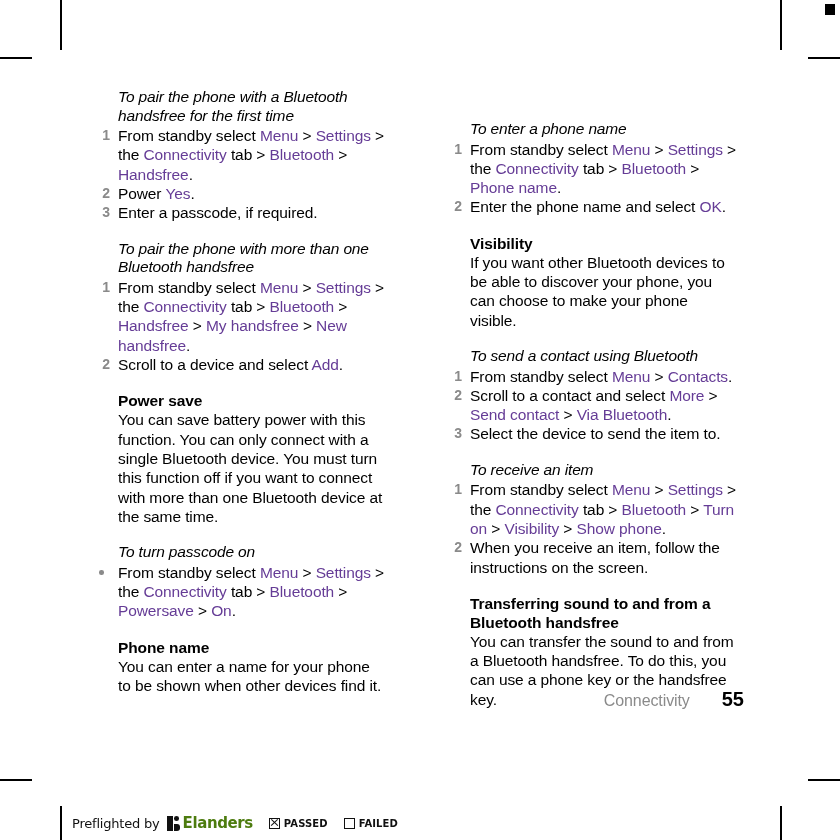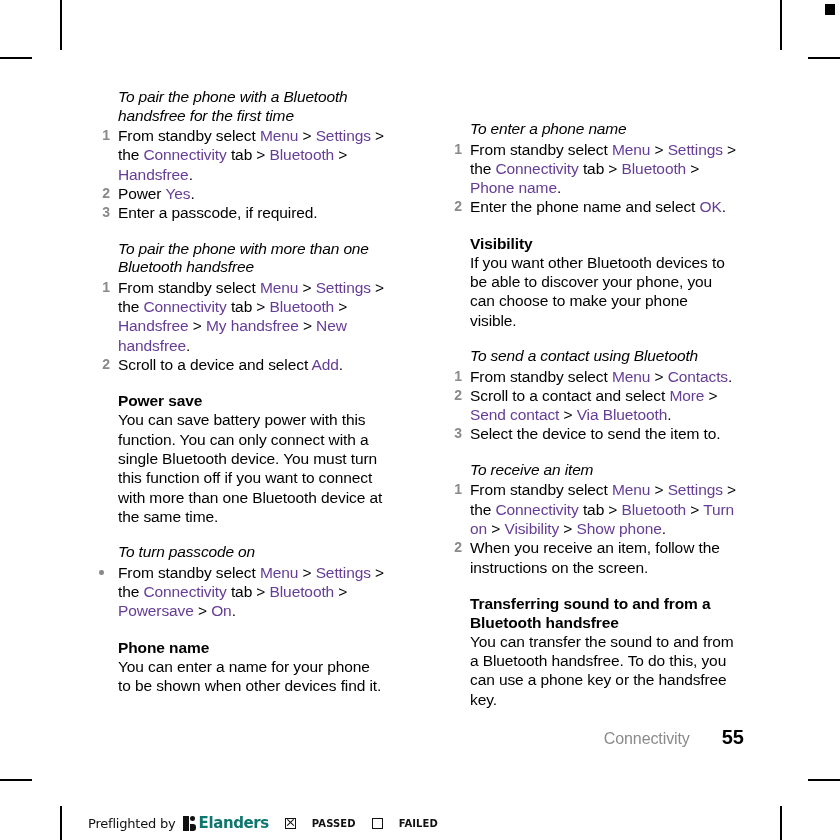--- a/index.html
+++ b/index.html
@@ -105,21 +105,21 @@
     border-radius: 50%;
     background: #8a8a8a;
   }
   .ui { color: #653c96; }
   .gap-md { height: 17px; }
 
   
   .folio {
     position: absolute;
     left: 96px;
-    top: 726px;
+    top: 688px;
     width: 648px;
     text-align: right;
     font-size: 16px;
   }
   .folio-chapter {
     color: #8a8a8a;
     margin-right: 32px;
     letter-spacing: -0.1px;
   }
   .folio-page {
@@ -130,44 +130,44 @@
 
   
   .preflight {
     position: absolute;
     left: 62px;
     top: 806px;
     height: 34px;
     display: flex;
     align-items: center;
     gap: 7px;
-    padding-left: 26px;
+    padding-left: 10px;
   }
   .pf-text {
     font-family: "DejaVu Sans", sans-serif;
     font-size: 13px;
     color: #111;
     letter-spacing: -0.2px;
   }
   .pf-logo-wrap { display: flex; align-items: center; gap: 3px; }
   .pf-mark { position: relative; width: 13px; height: 15px; }
   .pf-mark i {
     position: absolute; background: #111; display: block;
   }
   .pf-mark i.b1 { left: 0;   top: 0;   width: 6px;  height: 15px; }
   .pf-mark i.b2 { left: 7.5px; top: 0.5px; width: 5px; height: 4.5px; border-radius: 50%; }
   .pf-mark i.b3 { left: 7.5px; top: 8px;  width: 5.5px; height: 7px; border-radius: 0 3px 3px 0; }
   .pf-brand {
     font-family: "DejaVu Sans", sans-serif;
     font-weight: bold;
     font-size: 15px;
     letter-spacing: -0.4px;
-    color: #0f766e;
-  }
-  .pf-check { display: flex; align-items: center; gap: 16px; margin-left: 9px; }
+    color: #4d7c0f;
+  }
+  .pf-check { display: flex; align-items: center; gap: 4px; margin-left: 9px; }
   .pf-box {
     width: 11px; height: 11px;
     border: 1.4px solid #111;
     position: relative;
     box-sizing: border-box;
   }
   .pf-box.checked::before,
   .pf-box.checked::after {
     content: "";
     position: absolute;

